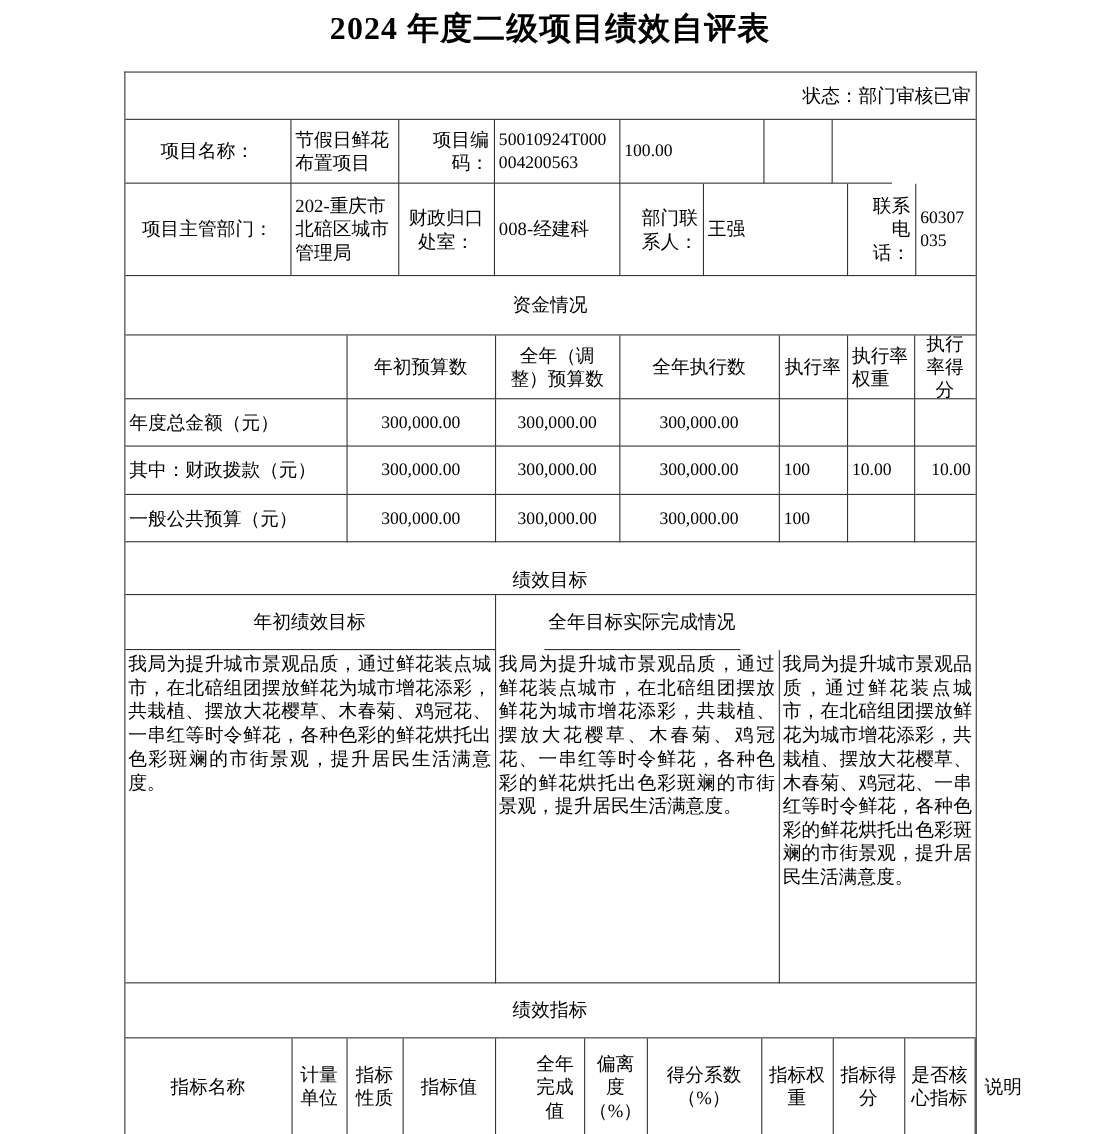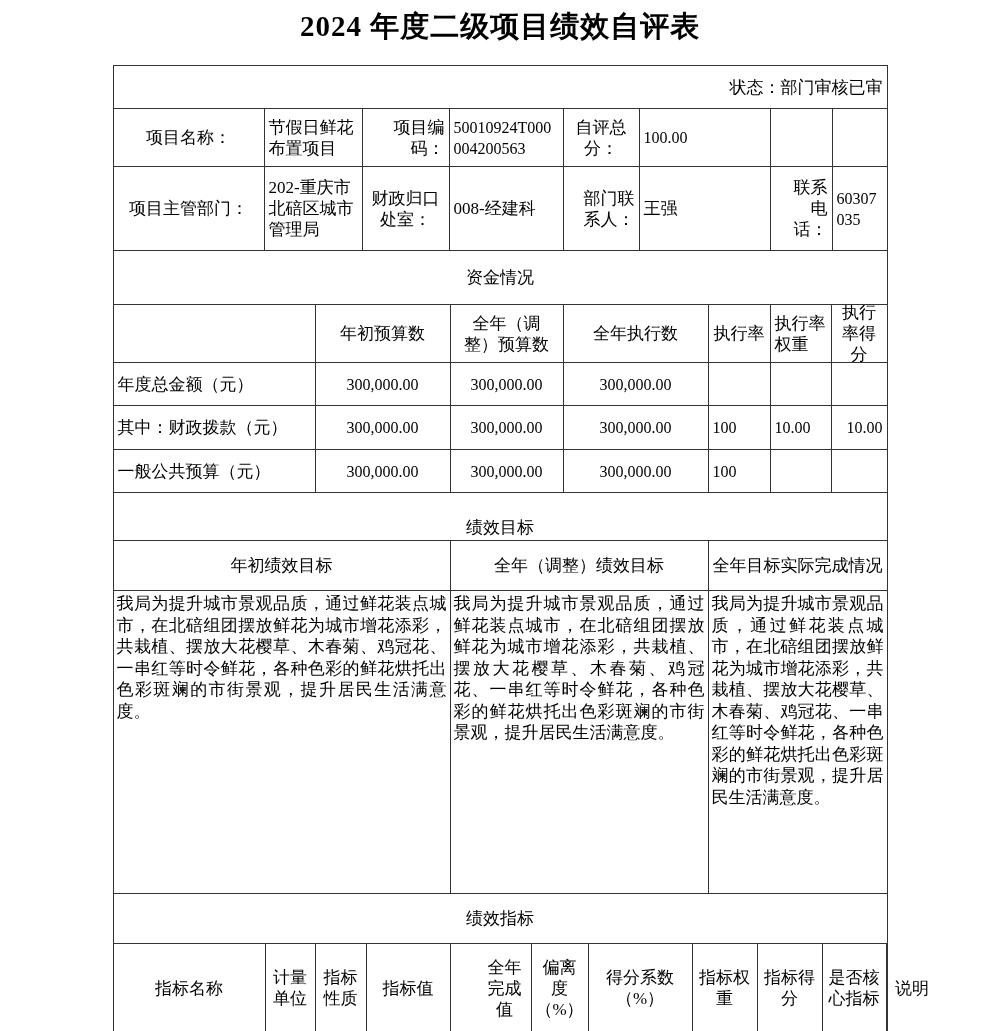--- a/index.html
+++ b/index.html
@@ -31,21 +31,21 @@
   .num{font-size:16px;}
   .breakall{word-break:break-all;}
   .gtext{
     align-items:flex-start;text-align:justify;
     line-height:21.5px;padding:2px 3px;
   }
   .padlg{padding:2px 12px;}
   
   .h-status{height:43px;} .h-b1{height:58px;} .h-b2{height:84px;}
   .h-sec1{height:54px;} .h-fh{height:58px;} .h-fr{height:43px;} .h-fr2{height:44px;}
-  .h-sec2{height:48px;align-items:flex-end;} .h-gh{height:50px;} .h-gb{height:303px;}
+  .h-sec2{height:48px;align-items:flex-end;} .h-gh{height:50px;gap:44px;} .h-gb{height:303px;}
   .h-sec3{height:50px;} .h-ih{height:88px;}
   .h-ih .c{border-bottom:none;}
   
   .w-b0{width:151px;}.w-b1{width:98px;}.w-b2{width:87px;}.w-b3{width:114px;}
   .w-b4{width:76px;}.w-b5{width:131px;}.w-b6{width:62px;padding-left:37px;}.w-b7{width:54px;}
   
   .w-f0{width:202px;}.w-f1{width:135px;}.w-f2{width:113px;}.w-f3{width:145px;}
   .w-f4{width:62px;}.w-f5{width:61px;}.w-f6{width:55px;}
   
   .w-g0{width:337px;}.w-g1{width:258px;}.w-g2{width:178px;}
@@ -63,21 +63,20 @@
 
   <div class="row h-status">
     <div class="c full ar">状态：部门审核已审</div>
   </div>
 
   <div class="row h-b1">
     <div class="c w-b0">项目名称：</div>
     <div class="c w-b1 al">节假日鲜花布置项目</div>
     <div class="c w-b2 ar">项目编码：</div>
     <div class="c w-b3 al num breakall">50010924T000004200563</div>
-    <div class="c w-b4">自评总分：</div>
     <div class="c w-b5 al num">100.00</div>
     <div class="c w-b6"></div>
     <div class="c w-b7"></div>
   </div>
 
   <div class="row h-b2">
     <div class="c w-b0">项目主管部门：</div>
     <div class="c w-b1 al">202-重庆市北碚区城市管理局</div>
     <div class="c w-b2">财政归口处室：</div>
     <div class="c w-b3 al">008-经建科</div>
@@ -130,21 +129,20 @@
     <div class="c w-f5 al num"></div>
     <div class="c w-f6 ar num"></div>
   </div>
 
   <div class="row h-sec2">
     <div class="c full">绩效目标</div>
   </div>
 
   <div class="row h-gh">
     <div class="c w-g0">年初绩效目标</div>
-    <div class="c w-g1">全年（调整）绩效目标</div>
     <div class="c w-g2">全年目标实际完成情况</div>
   </div>
 
   <div class="row h-gb">
     <div class="c w-g0 gtext">我局为提升城市景观品质，通过鲜花装点城市，在北碚组团摆放鲜花为城市增花添彩，共栽植、摆放大花樱草、木春菊、鸡冠花、一串红等时令鲜花，各种色彩的鲜花烘托出色彩斑斓的市街景观，提升居民生活满意度。</div>
     <div class="c w-g1 gtext">我局为提升城市景观品质，通过鲜花装点城市，在北碚组团摆放鲜花为城市增花添彩，共栽植、摆放大花樱草、木春菊、鸡冠花、一串红等时令鲜花，各种色彩的鲜花烘托出色彩斑斓的市街景观，提升居民生活满意度。</div>
     <div class="c w-g2 gtext">我局为提升城市景观品质，通过鲜花装点城市，在北碚组团摆放鲜花为城市增花添彩，共栽植、摆放大花樱草、木春菊、鸡冠花、一串红等时令鲜花，各种色彩的鲜花烘托出色彩斑斓的市街景观，提升居民生活满意度。</div>
   </div>
 
   <div class="row h-sec3">

